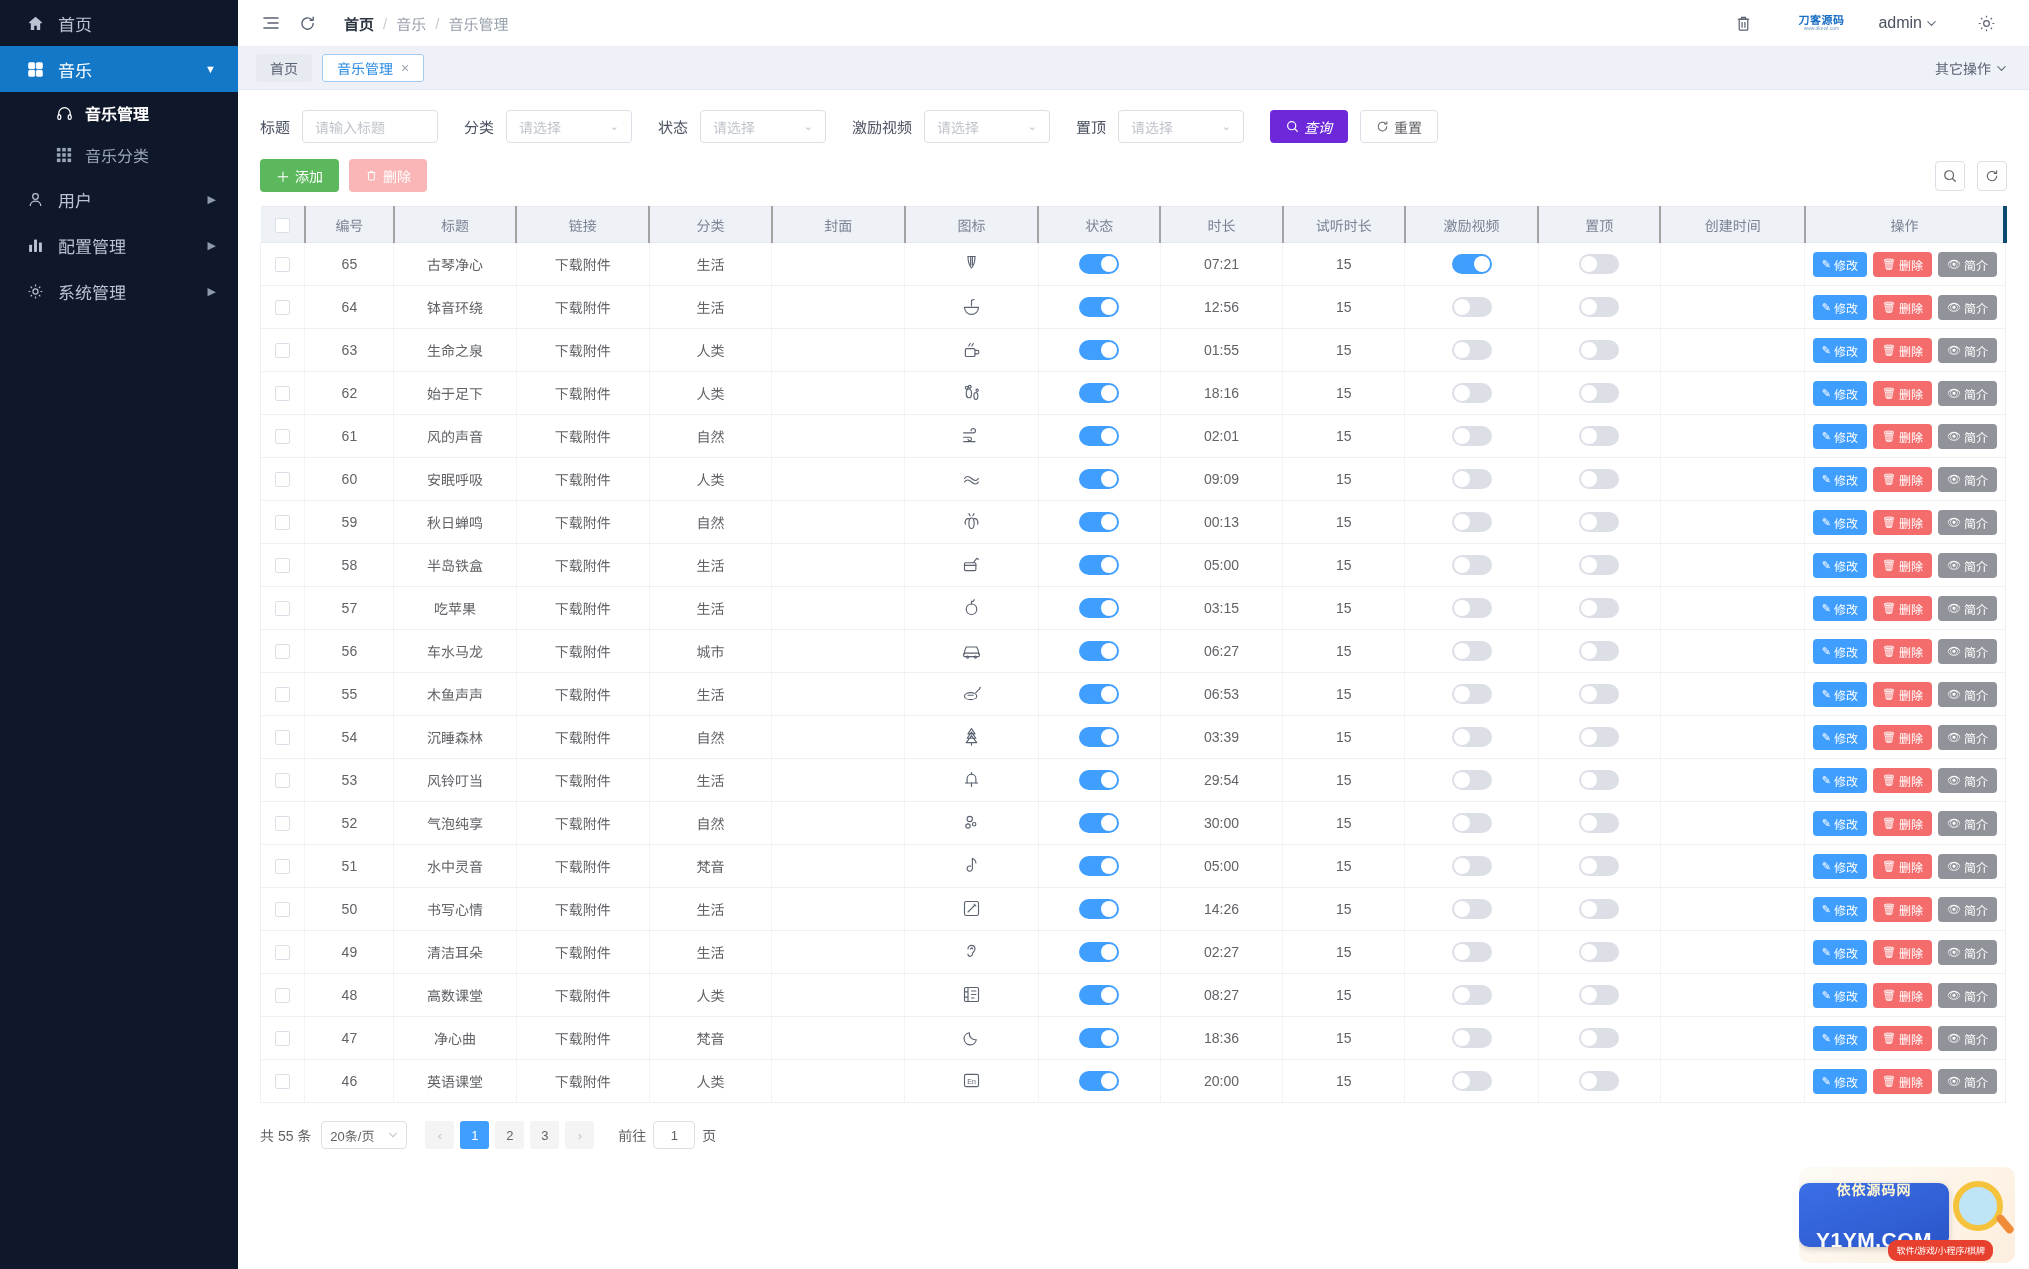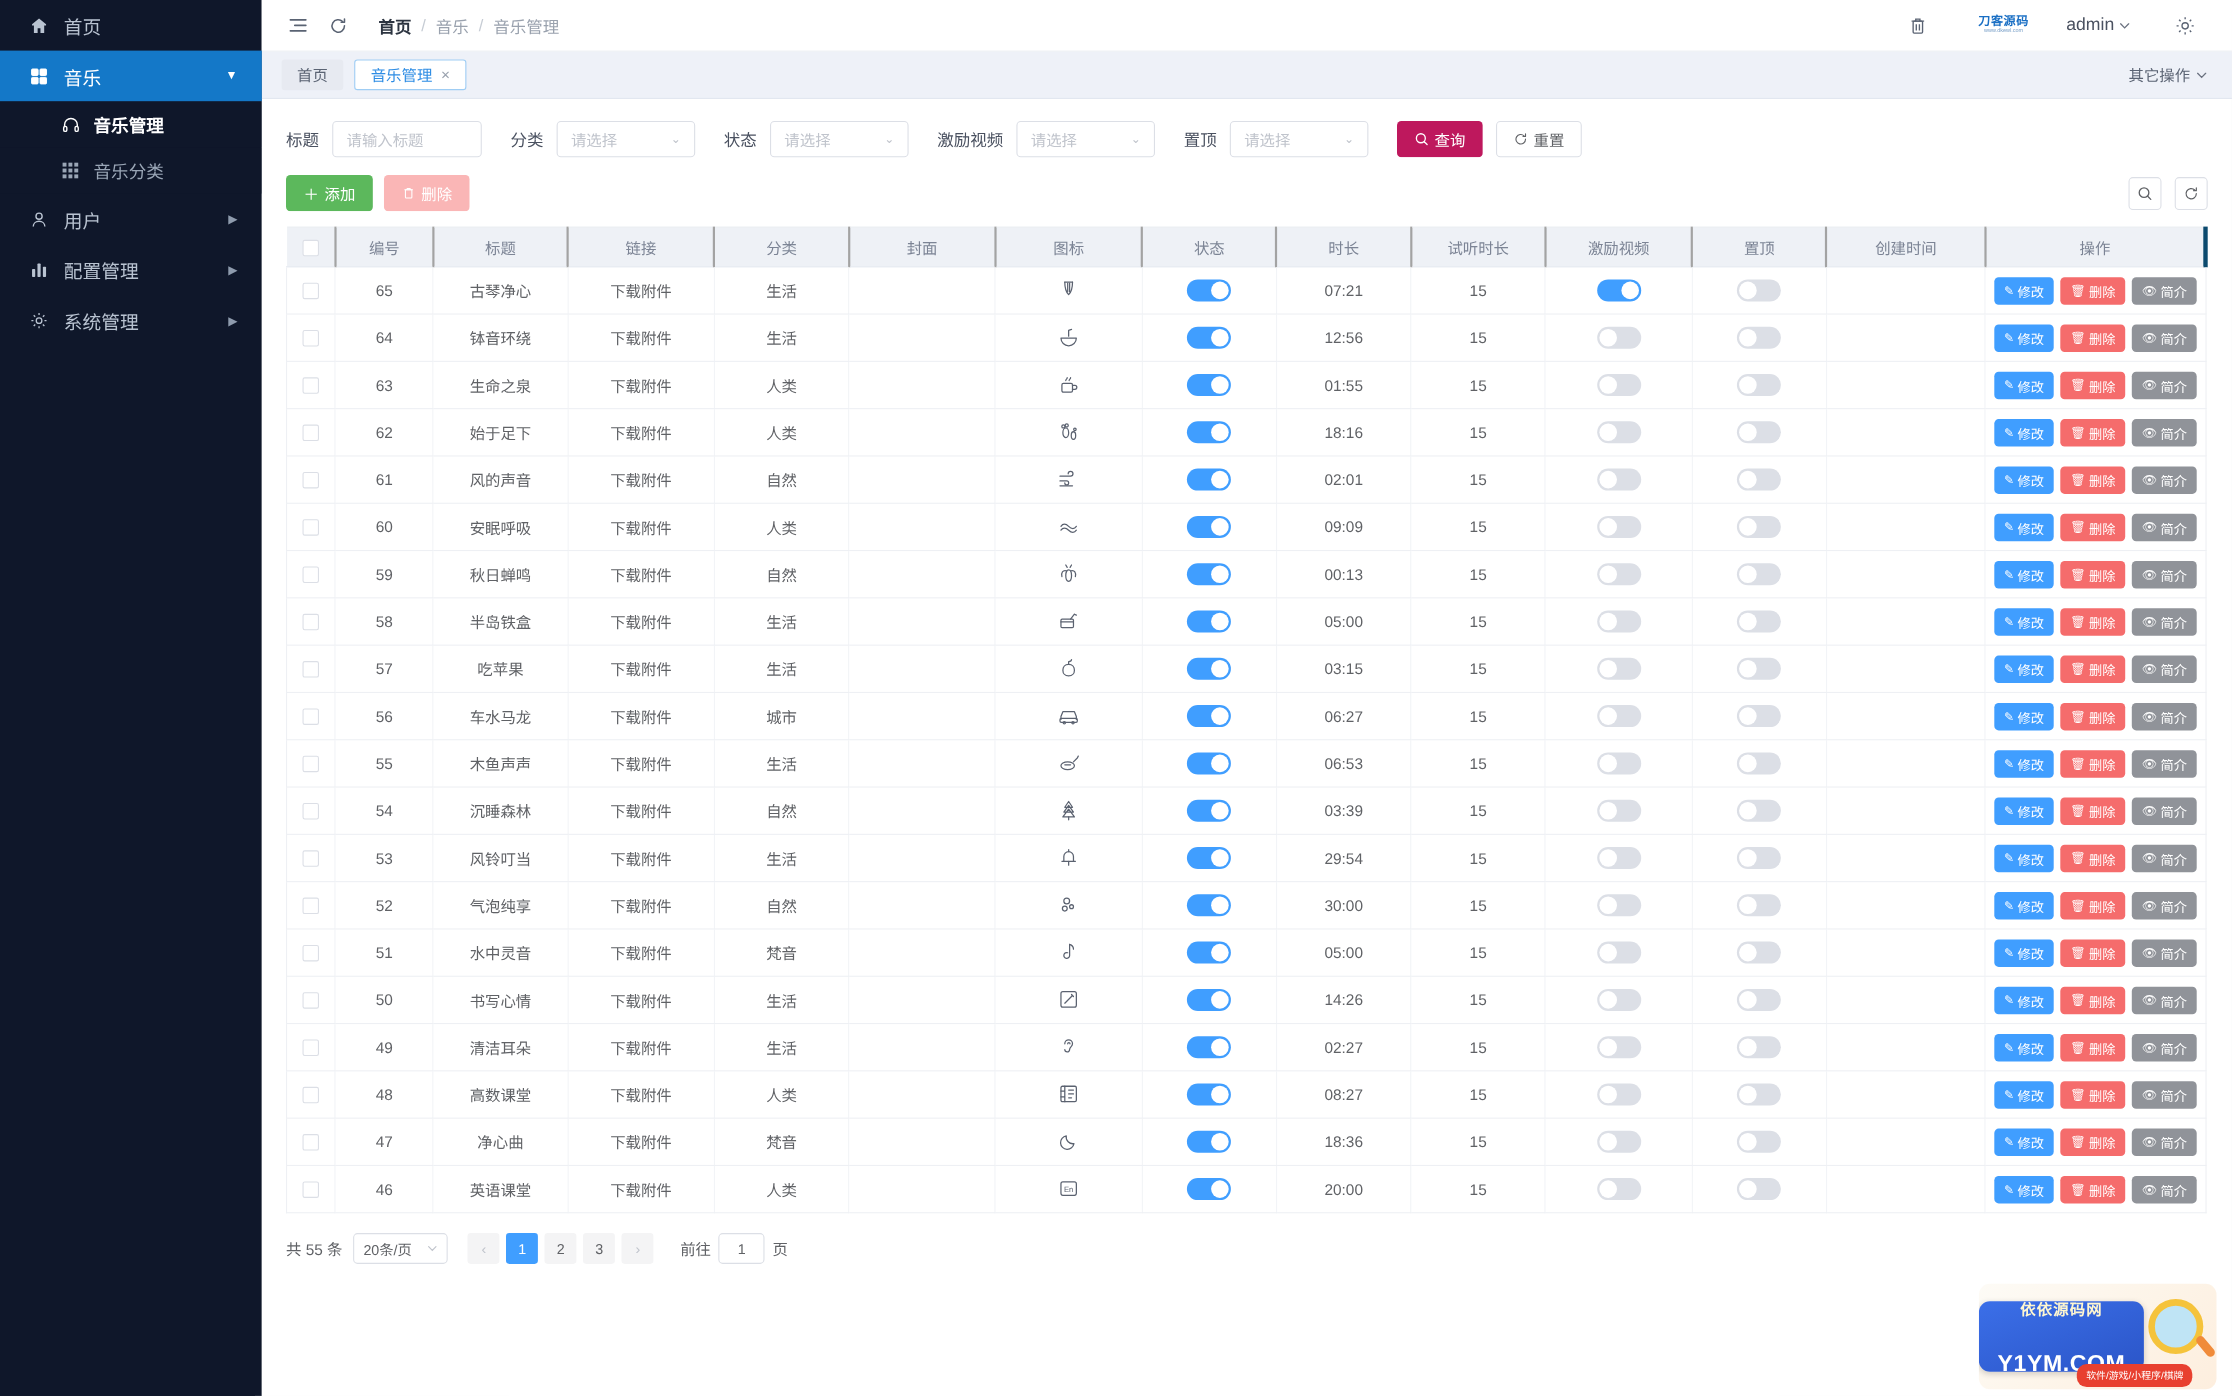--- a/index.html
+++ b/index.html
@@ -94,21 +94,21 @@
     display: flex; align-items: center; font-family: inherit;
   }
   .f-input { width: 136px; }
   .f-select { width: 126px; justify-content: space-between; }
   .f-select .cv { font-size: 11px; color: #c0c4cc; }
   .btn {
     height: 33px; border-radius: 4px; font-size: 14px; display: inline-flex;
     align-items: center; justify-content: center; gap: 5px; cursor: pointer;
     padding: 0 15px; border: 1px solid transparent; white-space: nowrap;
   }
-  .btn-primary { background: #be185d; color: #fff; }
+  .btn-primary { background: #6d28d9; color: #fff; font-style: italic; }
   .btn-default { background: #fff; color: #606266; border-color: #dcdfe6; }
 
   
   .actionbar { display: flex; align-items: center; padding: 2px 22px 14px 22px; }
   .btn-add { background: #5cb85c; color: #fff; height: 33px; }
   .btn-del-disabled { background: #fab6b6; color: #fff; height: 33px; margin-left: 10px; cursor: not-allowed; }
   .actionbar-right { margin-left: auto; display: flex; gap: 12px; }
   .round-btn {
     width: 30px; height: 30px; border-radius: 4px; border: 1px solid #dcdfe6;
     background: #fff; display: flex; align-items: center; justify-content: center;

